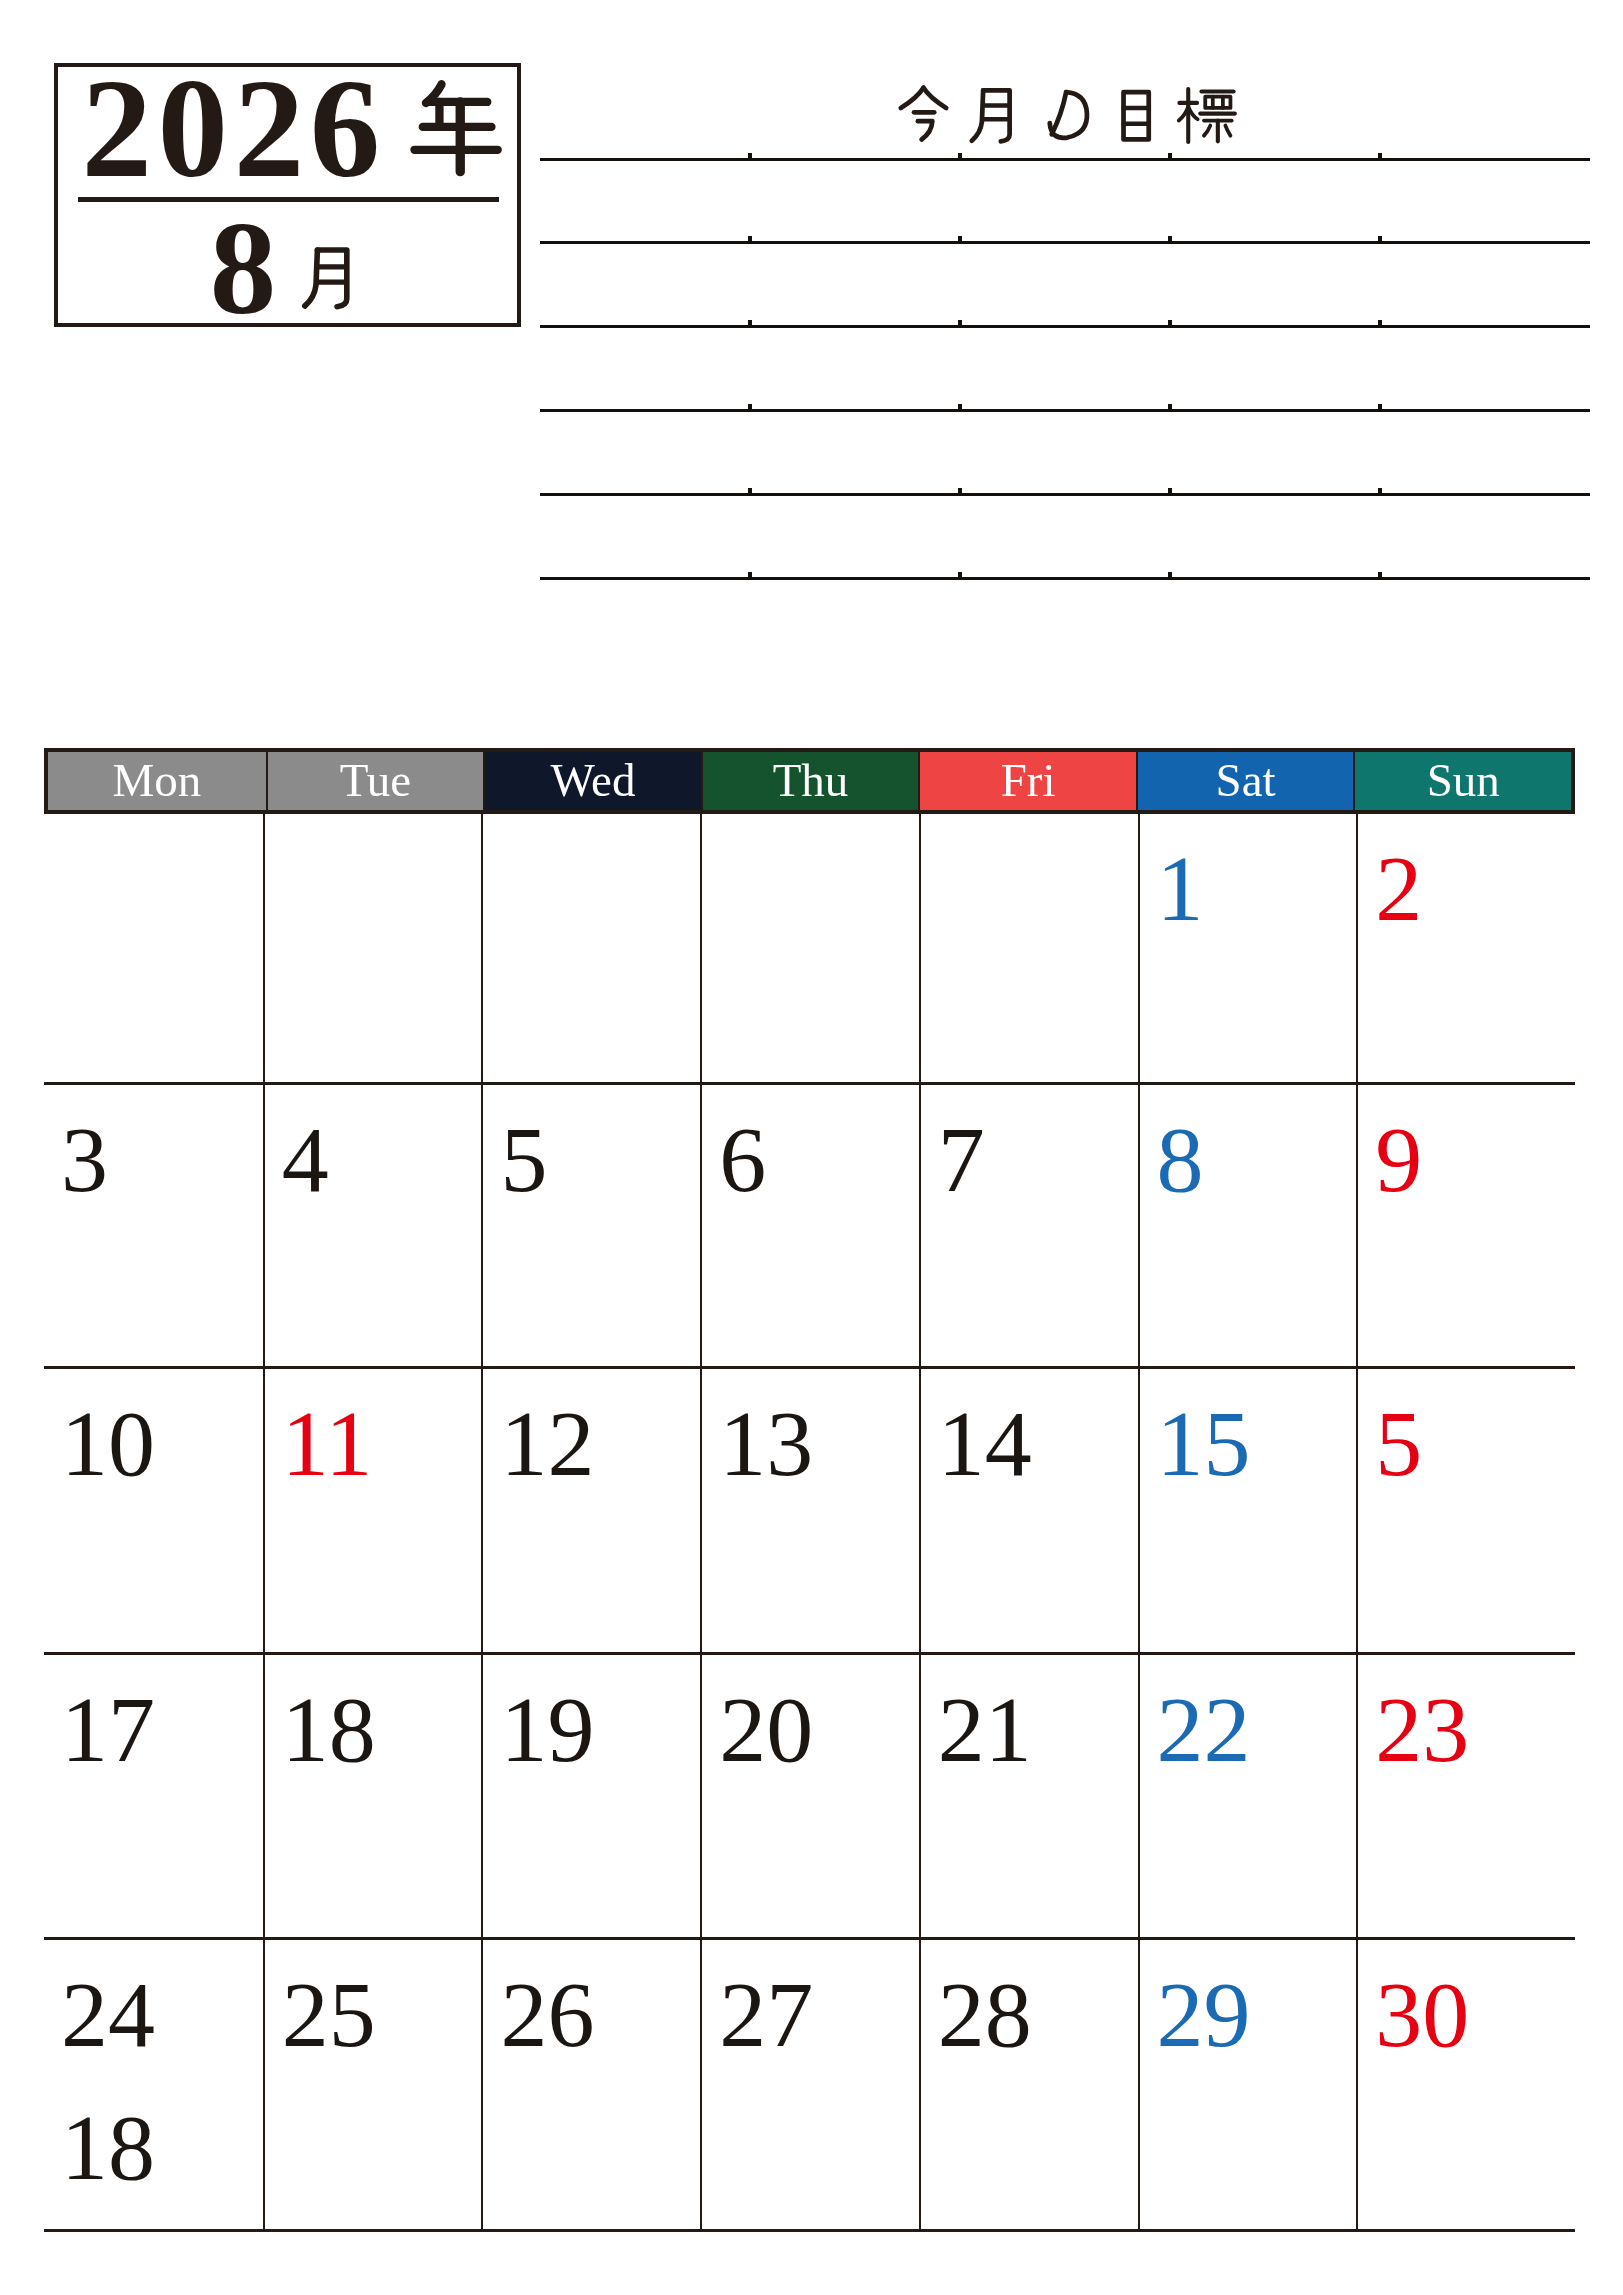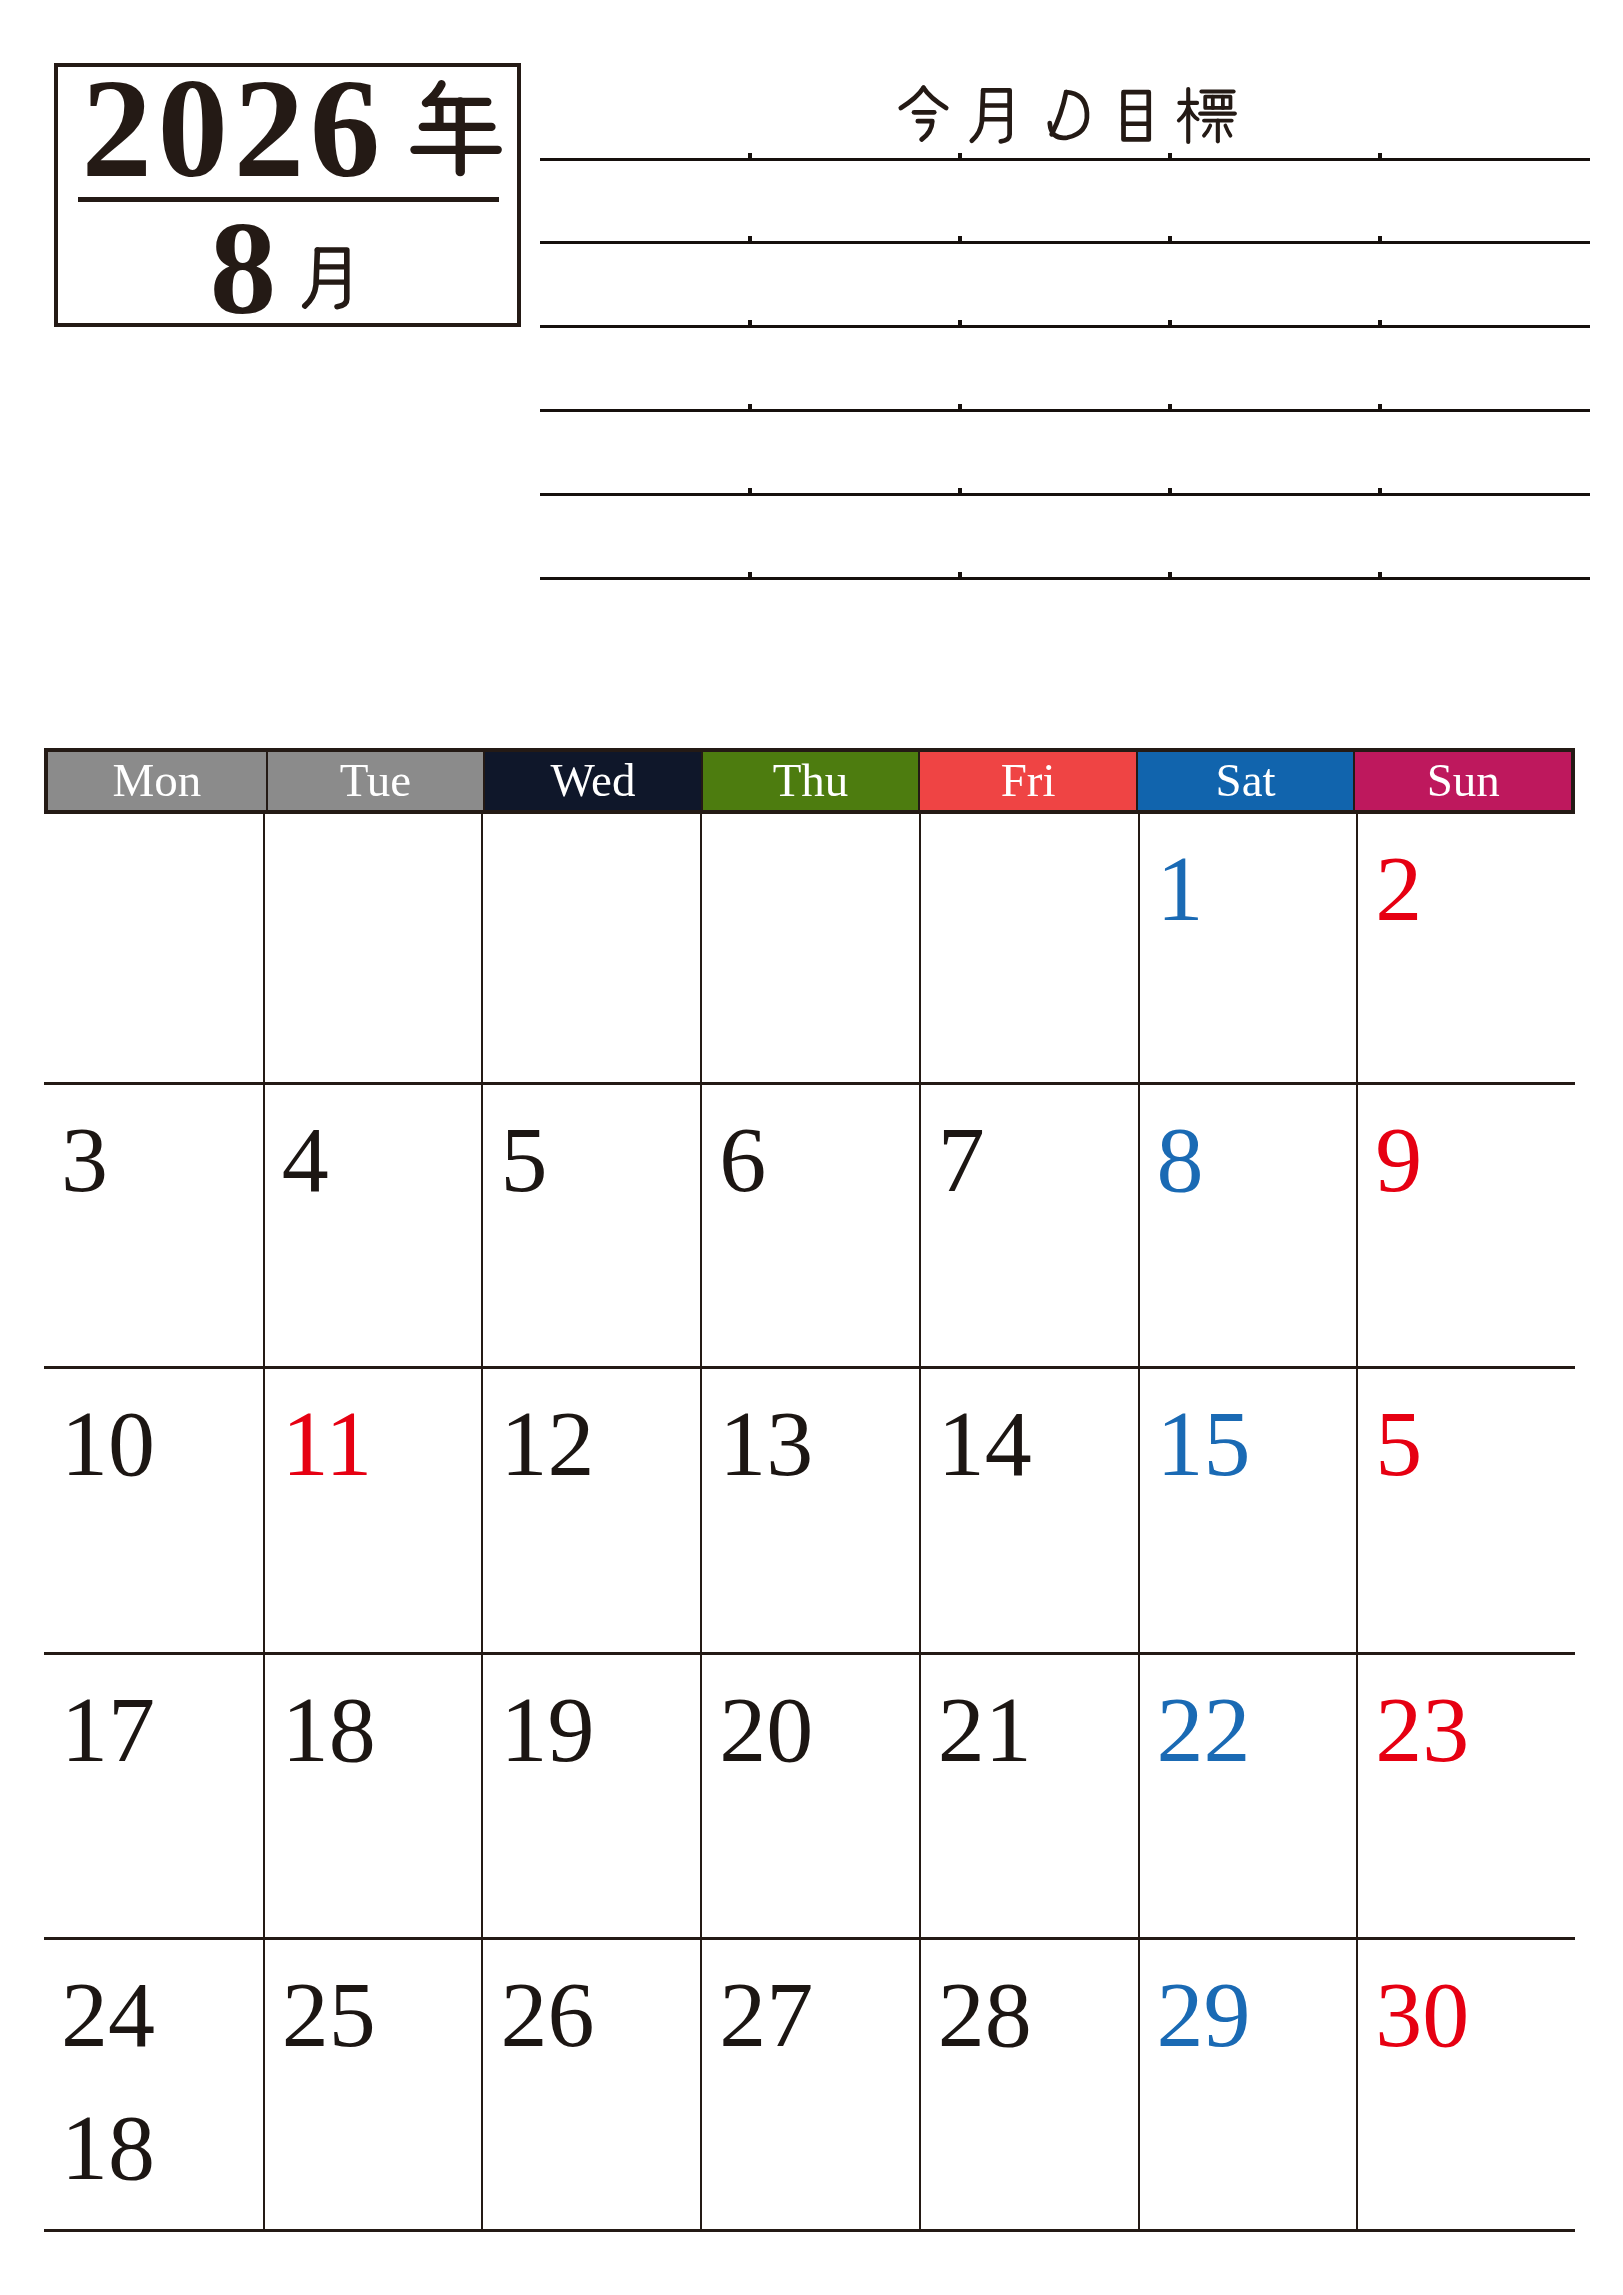--- a/index.html
+++ b/index.html
@@ -178,24 +178,24 @@
       <span class="tick" style="left: calc(60% - 1.7px);"></span>
       <span class="tick" style="left: calc(80% - 1.7px);"></span>
     </div>
   </div>
 
 <div class="calendar">
   <div class="cal-header" id="cal-header">
       <div class="wd-cell" style="background: rgb(139, 139, 139);">Mon</div>
       <div class="wd-cell" style="background: rgb(139, 139, 139);">Tue</div>
       <div class="wd-cell" style="background: #0f172a;">Wed</div>
-      <div class="wd-cell" style="background: #4d7c0f;">Thu</div>
+      <div class="wd-cell" style="background: #14532d;">Thu</div>
       <div class="wd-cell" style="background: #ef4444;">Fri</div>
       <div class="wd-cell" style="background: rgb(17, 100, 173);">Sat</div>
-      <div class="wd-cell" style="background: #be185d;">Sun</div>
+      <div class="wd-cell" style="background: #0f766e;">Sun</div>
     </div>
   <div class="cal-body" id="cal-body">
       <div class="day-cell first-col"></div>
       <div class="day-cell"></div>
       <div class="day-cell"></div>
       <div class="day-cell"></div>
       <div class="day-cell"></div>
       <div class="day-cell">
         <div class="day-num c-blue">1</div>
       </div>

